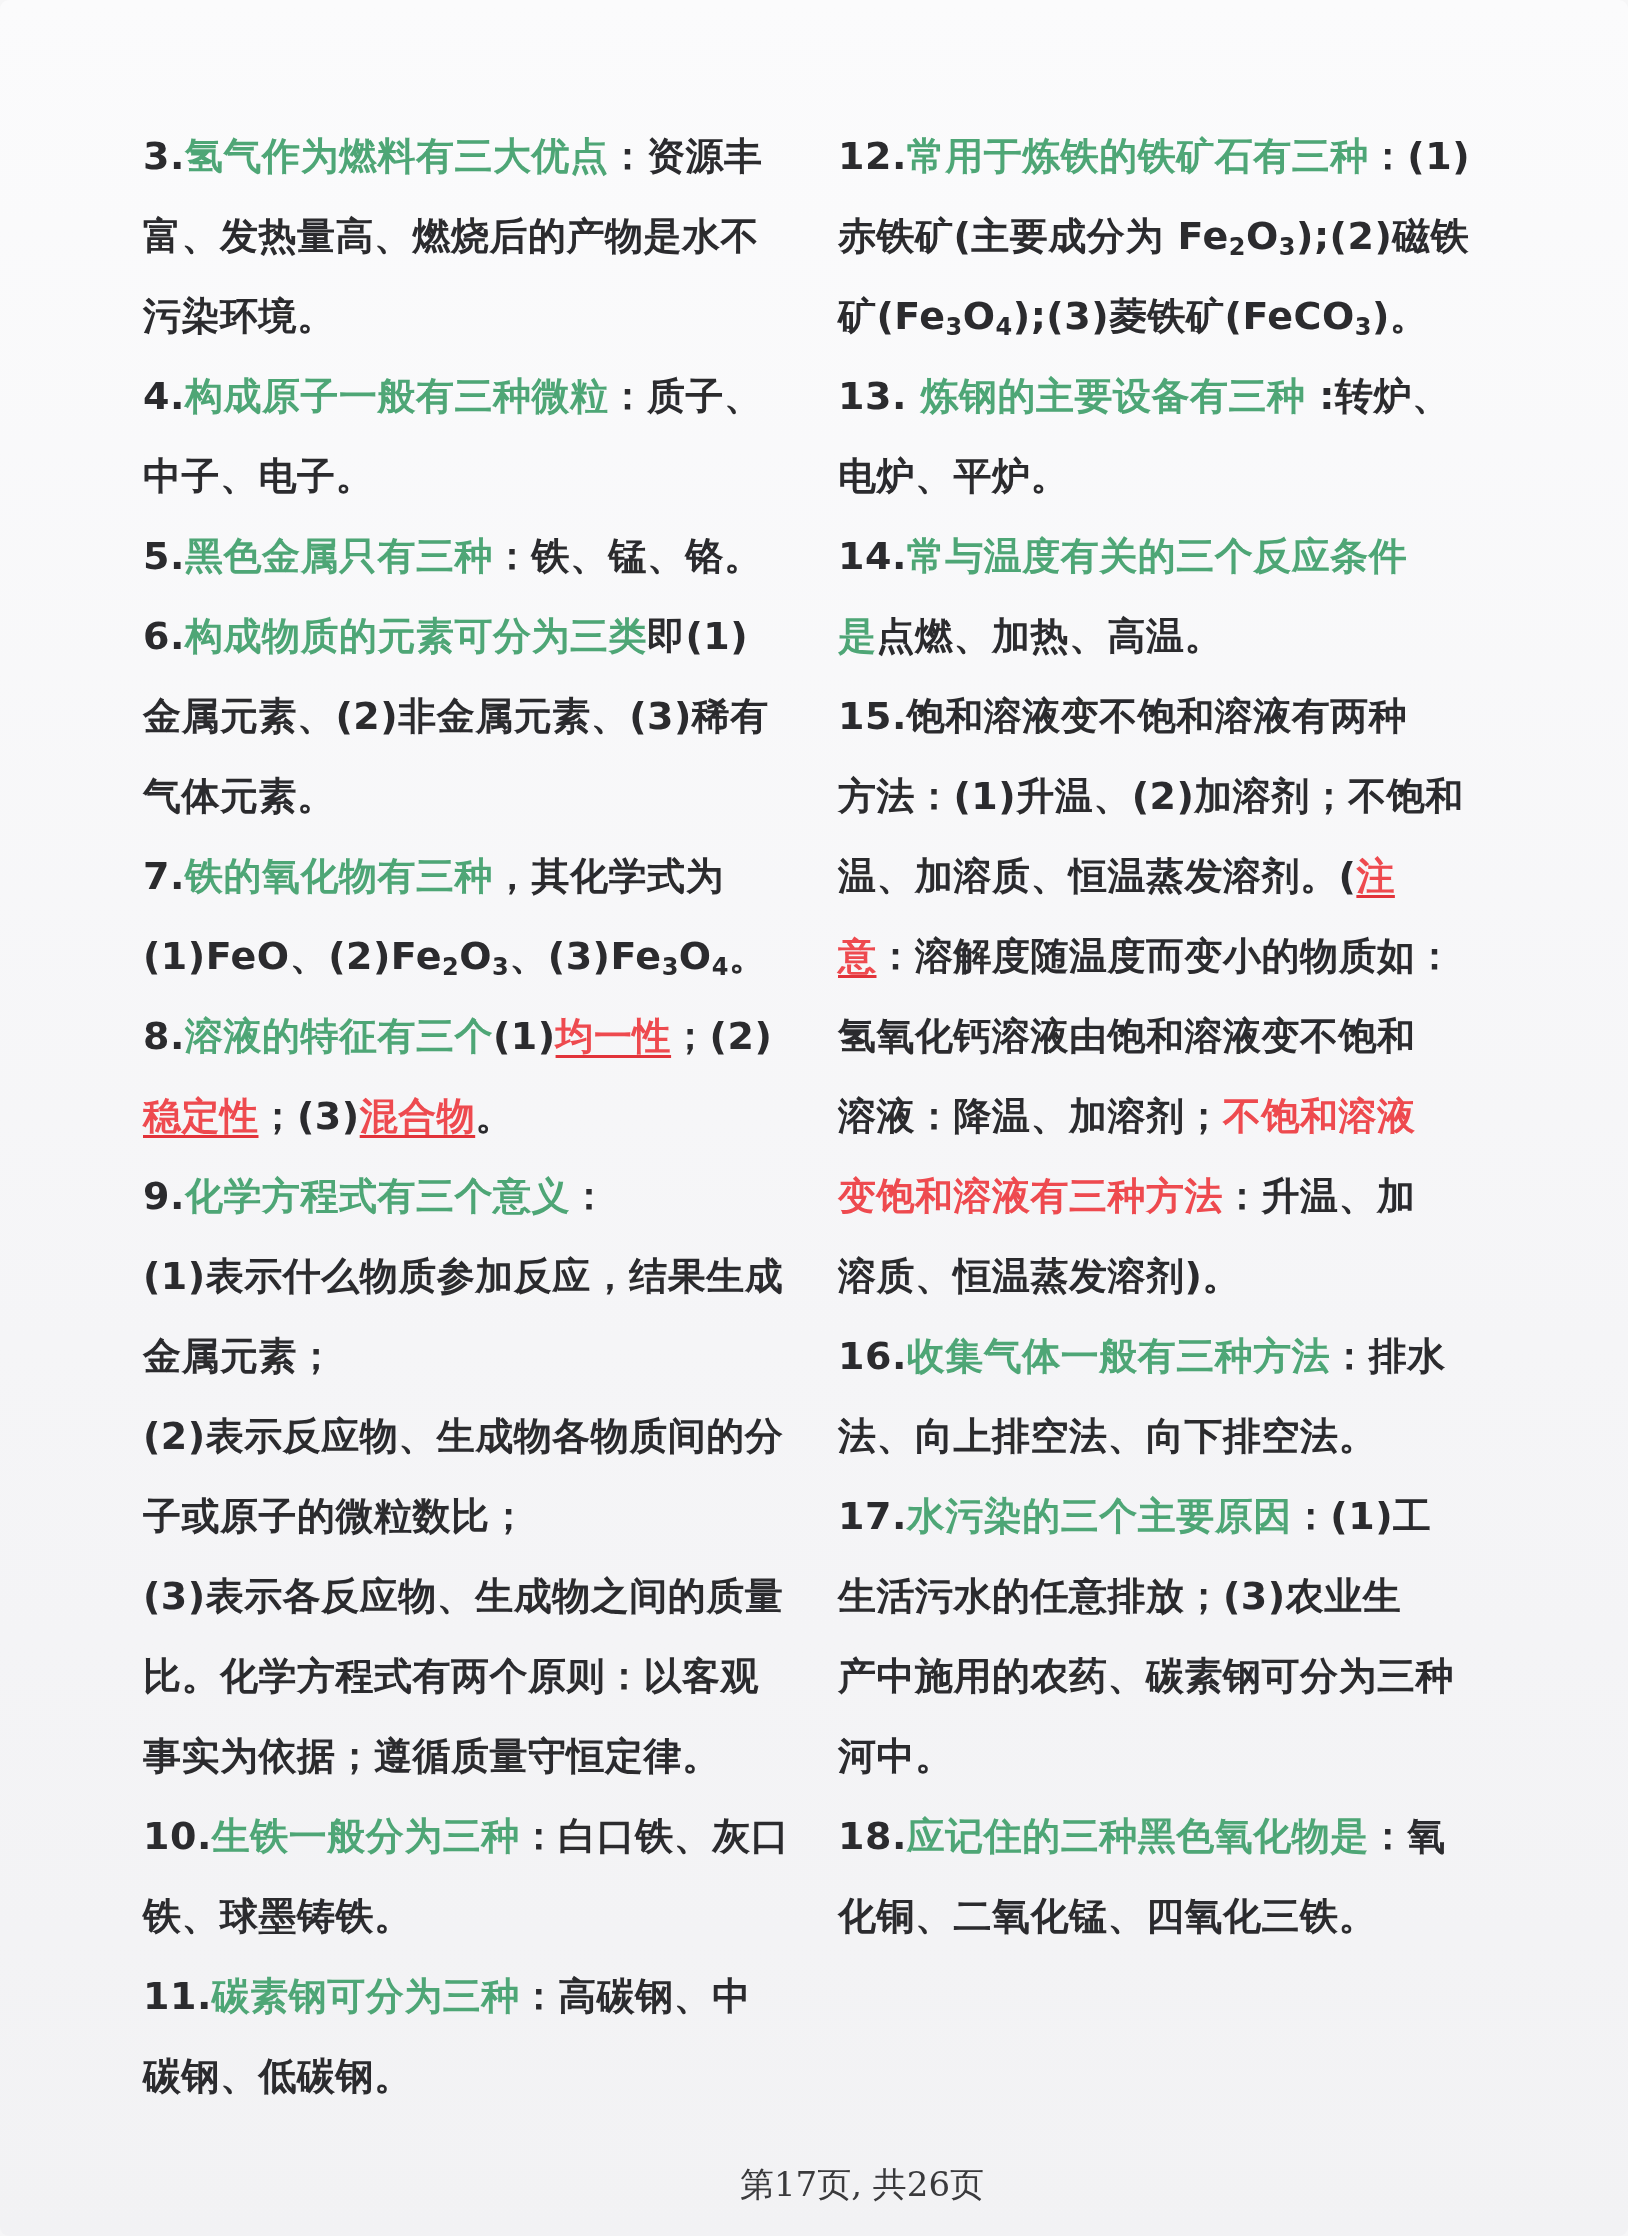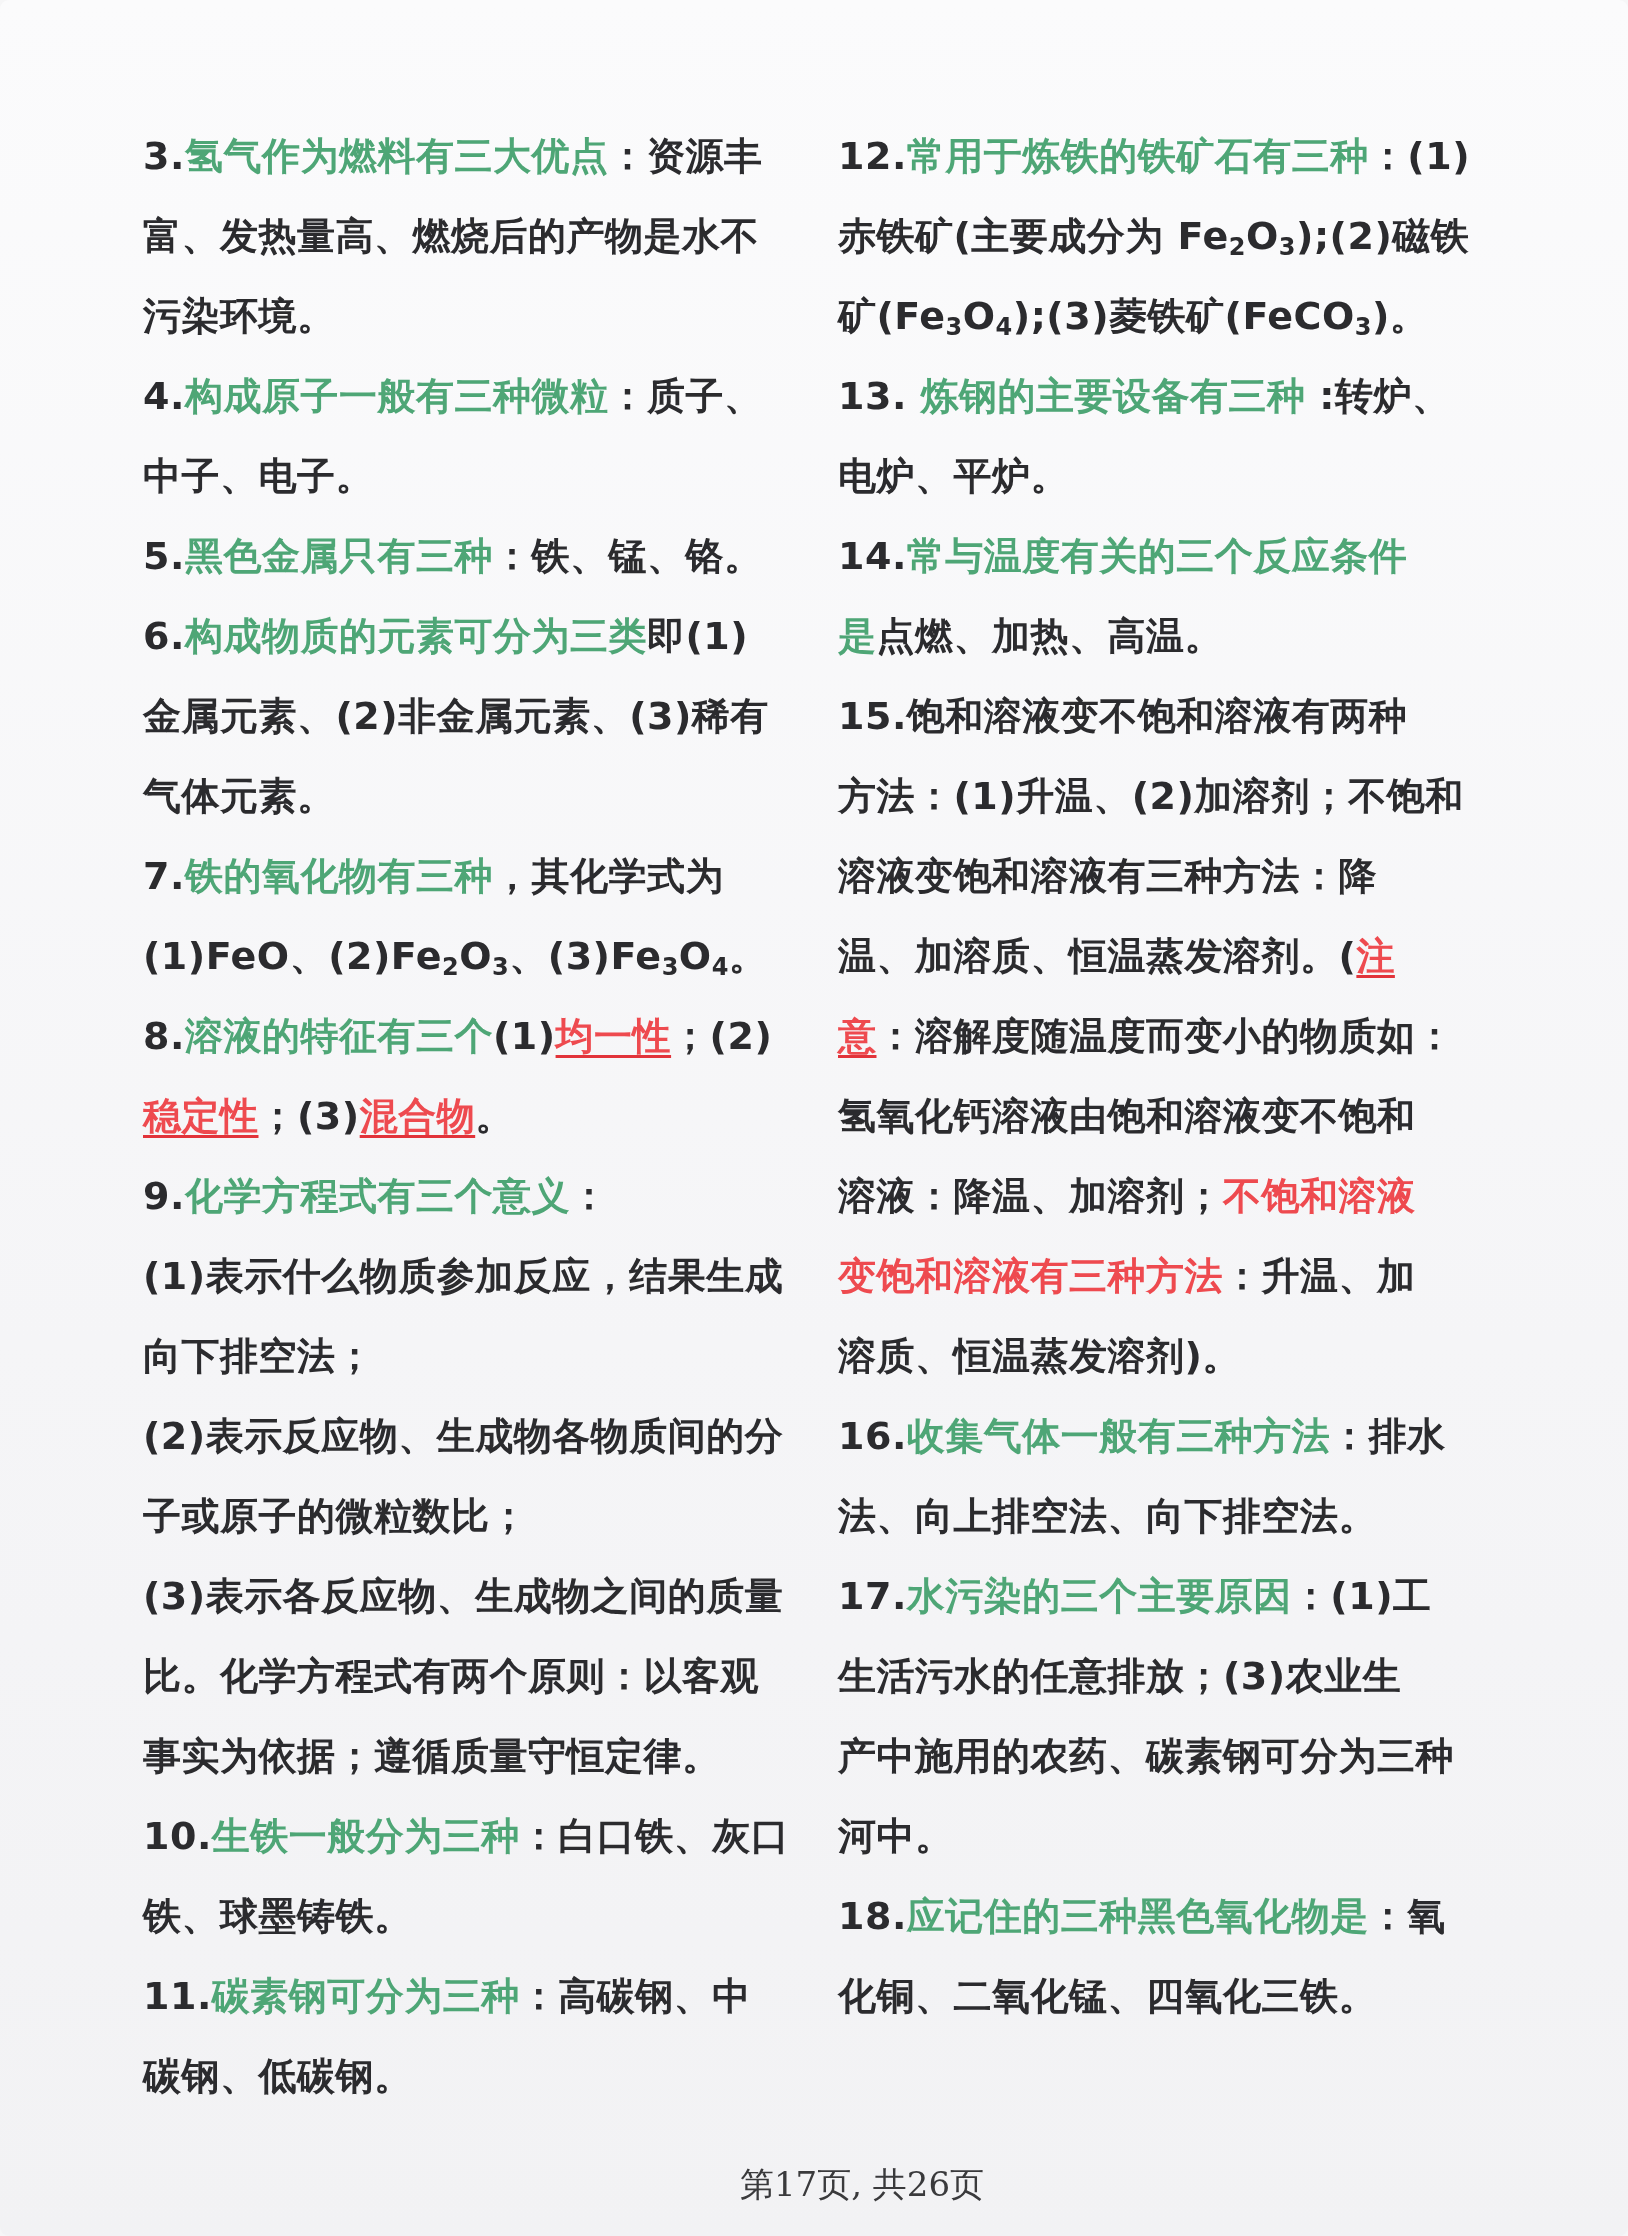--- a/index.html
+++ b/index.html
@@ -48,42 +48,41 @@
       <div class="line"><span class="s-black">5.</span><span class="s-green">黑色金属只有三种</span><span class="s-black">：铁、锰、铬。</span></div>
       <div class="line"><span class="s-black">6.</span><span class="s-green">构成物质的元素可分为三类</span><span class="s-black">即(1)</span></div>
       <div class="line"><span class="s-black">金属元素、(2)非金属元素、(3)稀有</span></div>
       <div class="line"><span class="s-black">气体元素。</span></div>
       <div class="line"><span class="s-black">7.</span><span class="s-green">铁的氧化物有三种</span><span class="s-black">，其化学式为</span></div>
       <div class="line"><span class="s-black">(1)FeO、(2)Fe</span><sub>2</sub><span class="s-black">O</span><sub>3</sub><span class="s-black">、(3)Fe</span><sub>3</sub><span class="s-black">O</span><sub>4</sub><span class="s-black">。</span></div>
       <div class="line"><span class="s-black">8.</span><span class="s-green">溶液的特征有三个</span><span class="s-black">(1)</span><span class="s-red-ul">均一性</span><span class="s-black">；(2)</span></div>
       <div class="line"><span class="s-red-ul">稳定性</span><span class="s-black">；(3)</span><span class="s-red-ul">混合物</span><span class="s-black">。</span></div>
       <div class="line"><span class="s-black">9.</span><span class="s-green">化学方程式有三个意义</span><span class="s-black">：</span></div>
       <div class="line"><span class="s-black">(1)表示什么物质参加反应，结果生成</span></div>
-      <div class="line"><span class="s-black">向下排空法；</span></div>
+      <div class="line"><span class="s-black">金属元素；</span></div>
       <div class="line"><span class="s-black">(2)表示反应物、生成物各物质间的分</span></div>
       <div class="line"><span class="s-black">子或原子的微粒数比；</span></div>
       <div class="line"><span class="s-black">(3)表示各反应物、生成物之间的质量</span></div>
       <div class="line"><span class="s-black">比。化学方程式有两个原则：以客观</span></div>
       <div class="line"><span class="s-black">事实为依据；遵循质量守恒定律。</span></div>
       <div class="line"><span class="s-black">10.</span><span class="s-green">生铁一般分为三种</span><span class="s-black">：白口铁、灰口</span></div>
       <div class="line"><span class="s-black">铁、球墨铸铁。</span></div>
       <div class="line"><span class="s-black">11.</span><span class="s-green">碳素钢可分为三种</span><span class="s-black">：高碳钢、中</span></div>
       <div class="line"><span class="s-black">碳钢、低碳钢。</span></div>
     </div>
   <div class="column col-right">
       <div class="line"><span class="s-black">12.</span><span class="s-green">常用于炼铁的铁矿石有三种</span><span class="s-black">：(1)</span></div>
       <div class="line"><span class="s-black">赤铁矿(主要成分为 Fe</span><sub>2</sub><span class="s-black">O</span><sub>3</sub><span class="s-black">);(2)磁铁</span></div>
       <div class="line"><span class="s-black">矿(Fe</span><sub>3</sub><span class="s-black">O</span><sub>4</sub><span class="s-black">);(3)菱铁矿(FeCO</span><sub>3</sub><span class="s-black">)。</span></div>
       <div class="line"><span class="s-black">13.    </span><span class="s-green">炼钢的主要设备有三种</span><span class="s-black"> :转炉、</span></div>
       <div class="line"><span class="s-black">电炉、平炉。</span></div>
       <div class="line"><span class="s-black">14.</span><span class="s-green">常与温度有关的三个反应条件</span></div>
       <div class="line"><span class="s-green">是</span><span class="s-black">点燃、加热、高温。</span></div>
       <div class="line"><span class="s-black">15.饱和溶液变不饱和溶液有两种</span></div>
       <div class="line"><span class="s-black">方法：(1)升温、(2)加溶剂；不饱和</span></div>
-      <div class="line"><span class="s-black">溶液变饱和溶液有三种方法：降</span></div>
       <div class="line"><span class="s-black">温、加溶质、恒温蒸发溶剂。(</span><span class="s-red-ul">注</span></div>
       <div class="line"><span class="s-red-ul">意</span><span class="s-black">：溶解度随温度而变小的物质如：</span></div>
       <div class="line"><span class="s-black">氢氧化钙溶液由饱和溶液变不饱和</span></div>
       <div class="line"><span class="s-black">溶液：降温、加溶剂；</span><span class="s-red">不饱和溶液</span></div>
       <div class="line"><span class="s-red">变饱和溶液有三种方法</span><span class="s-black">：升温、加</span></div>
       <div class="line"><span class="s-black">溶质、恒温蒸发溶剂)。</span></div>
       <div class="line"><span class="s-black">16.</span><span class="s-green">收集气体一般有三种方法</span><span class="s-black">：排水</span></div>
       <div class="line"><span class="s-black">法、向上排空法、向下排空法。</span></div>
       <div class="line"><span class="s-black">17.</span><span class="s-green">水污染的三个主要原因</span><span class="s-black">：(1)工</span></div>
       <div class="line"><span class="s-black">生活污水的任意排放；(3)农业生</span></div>

